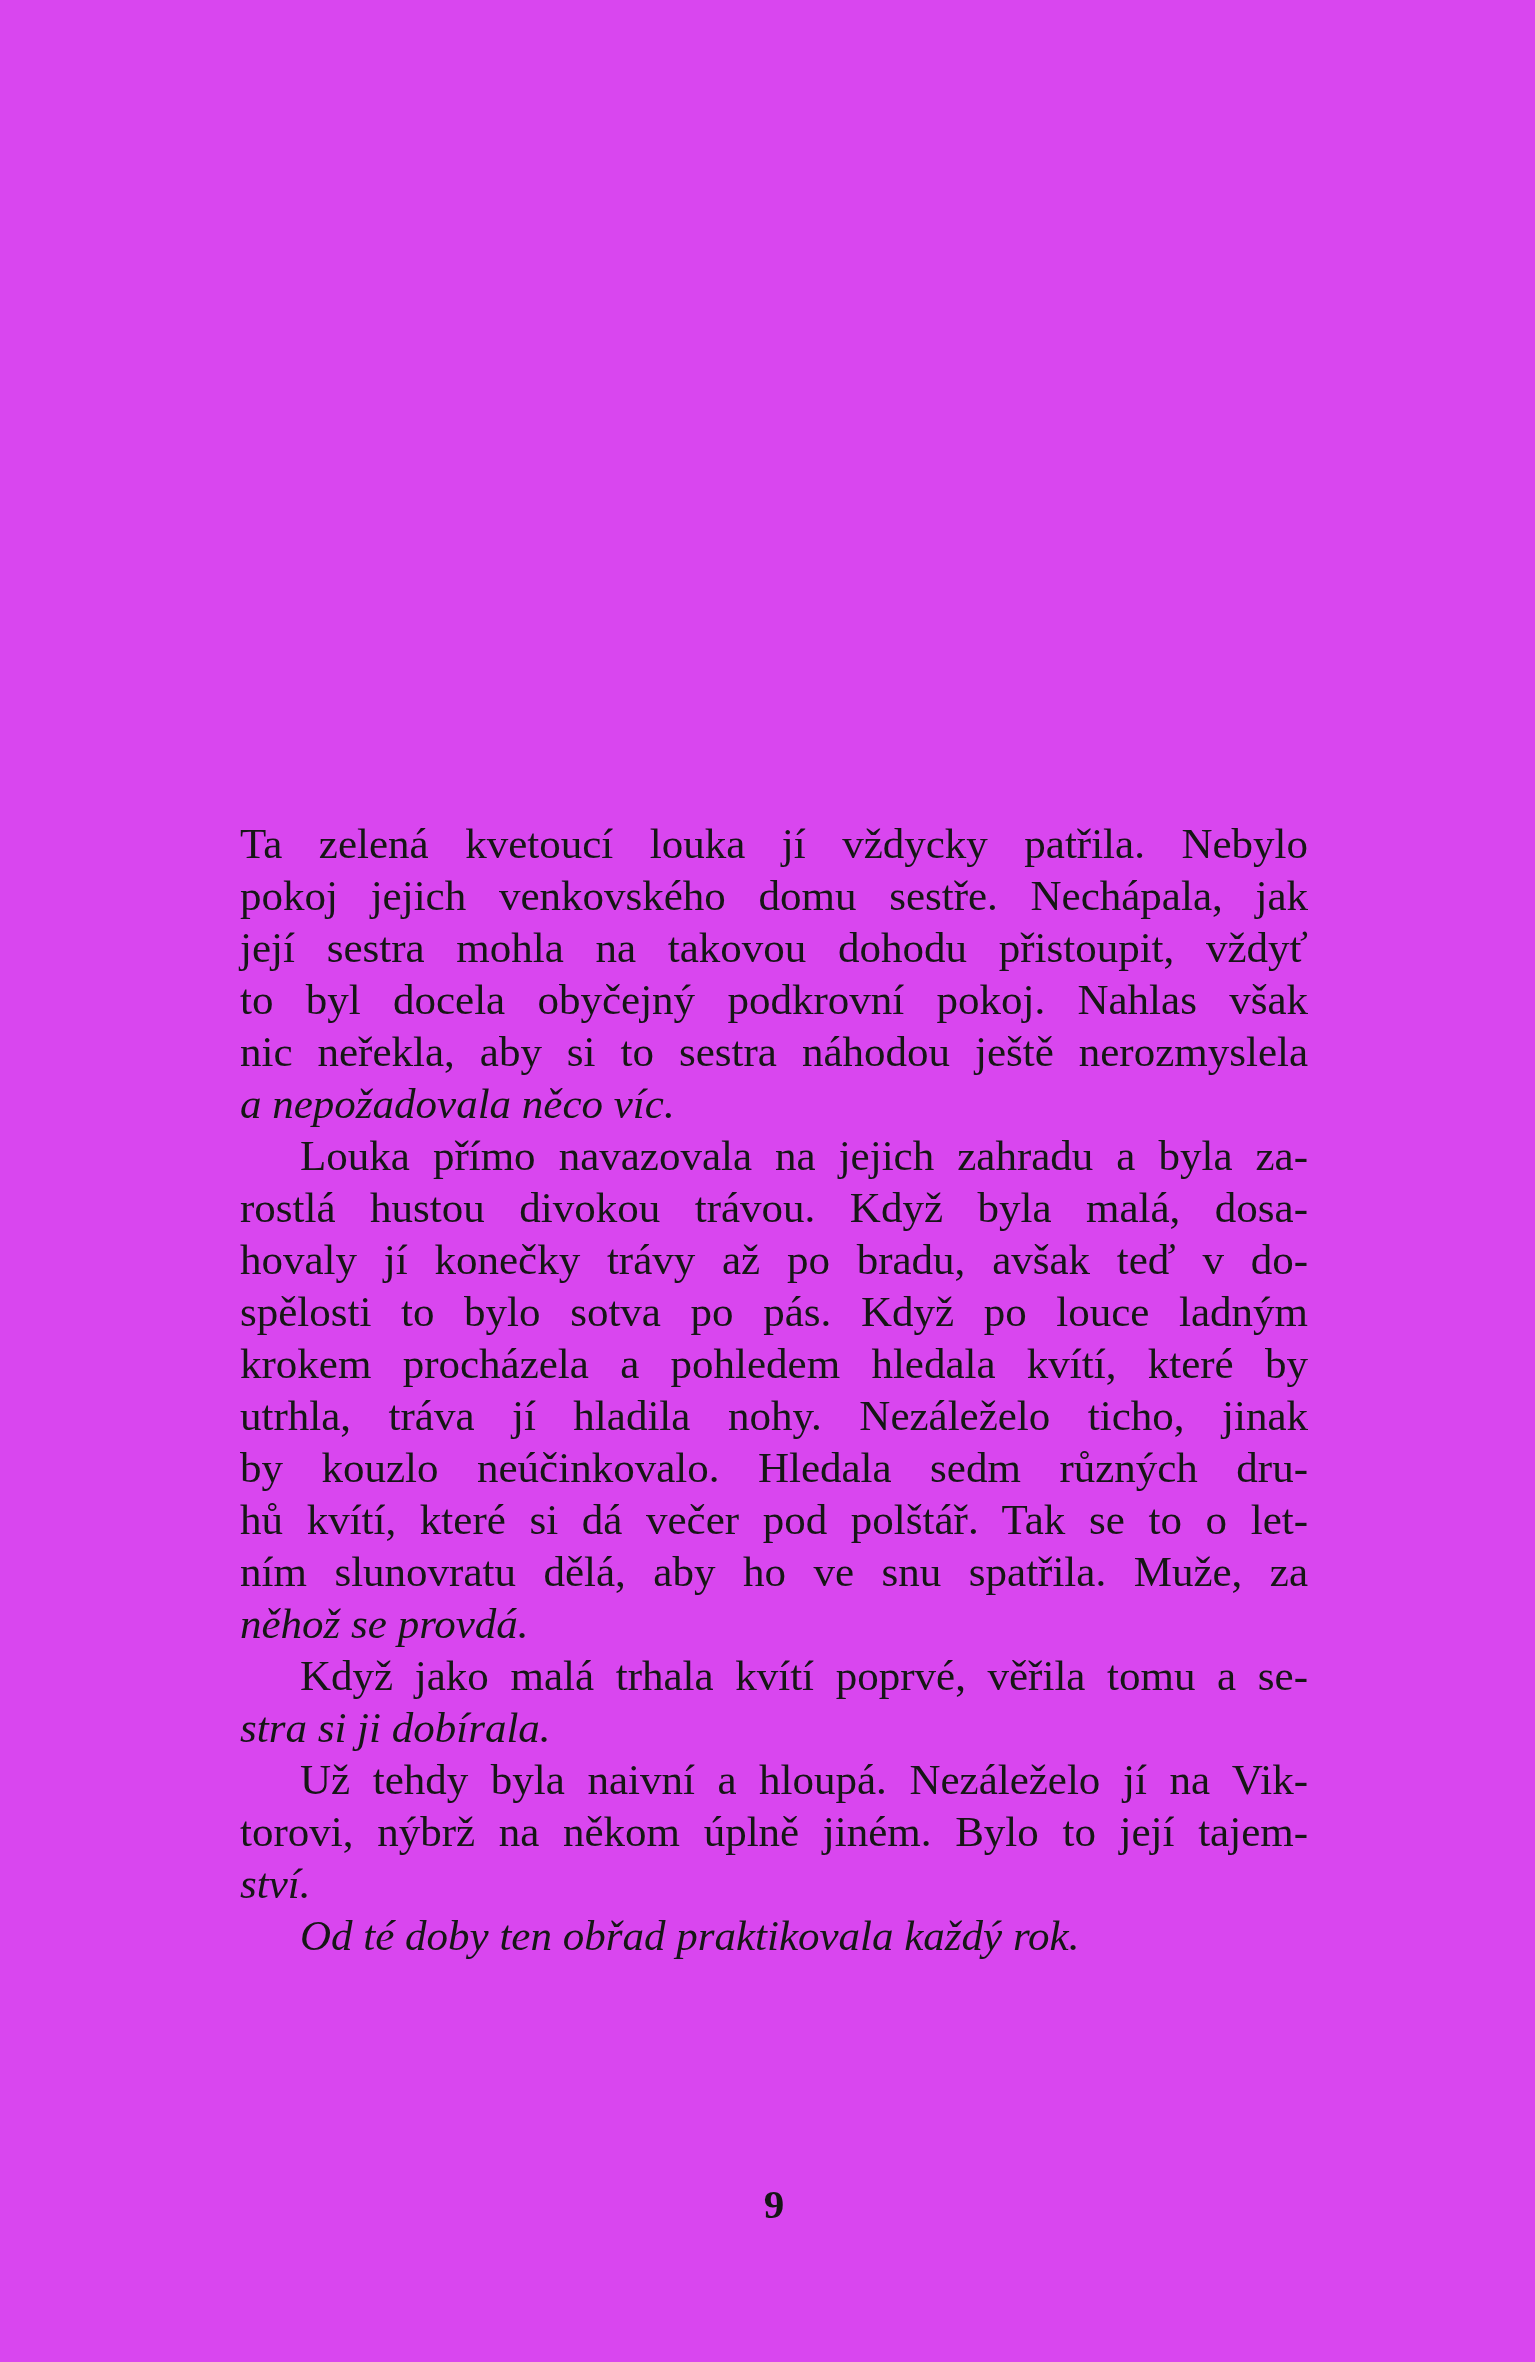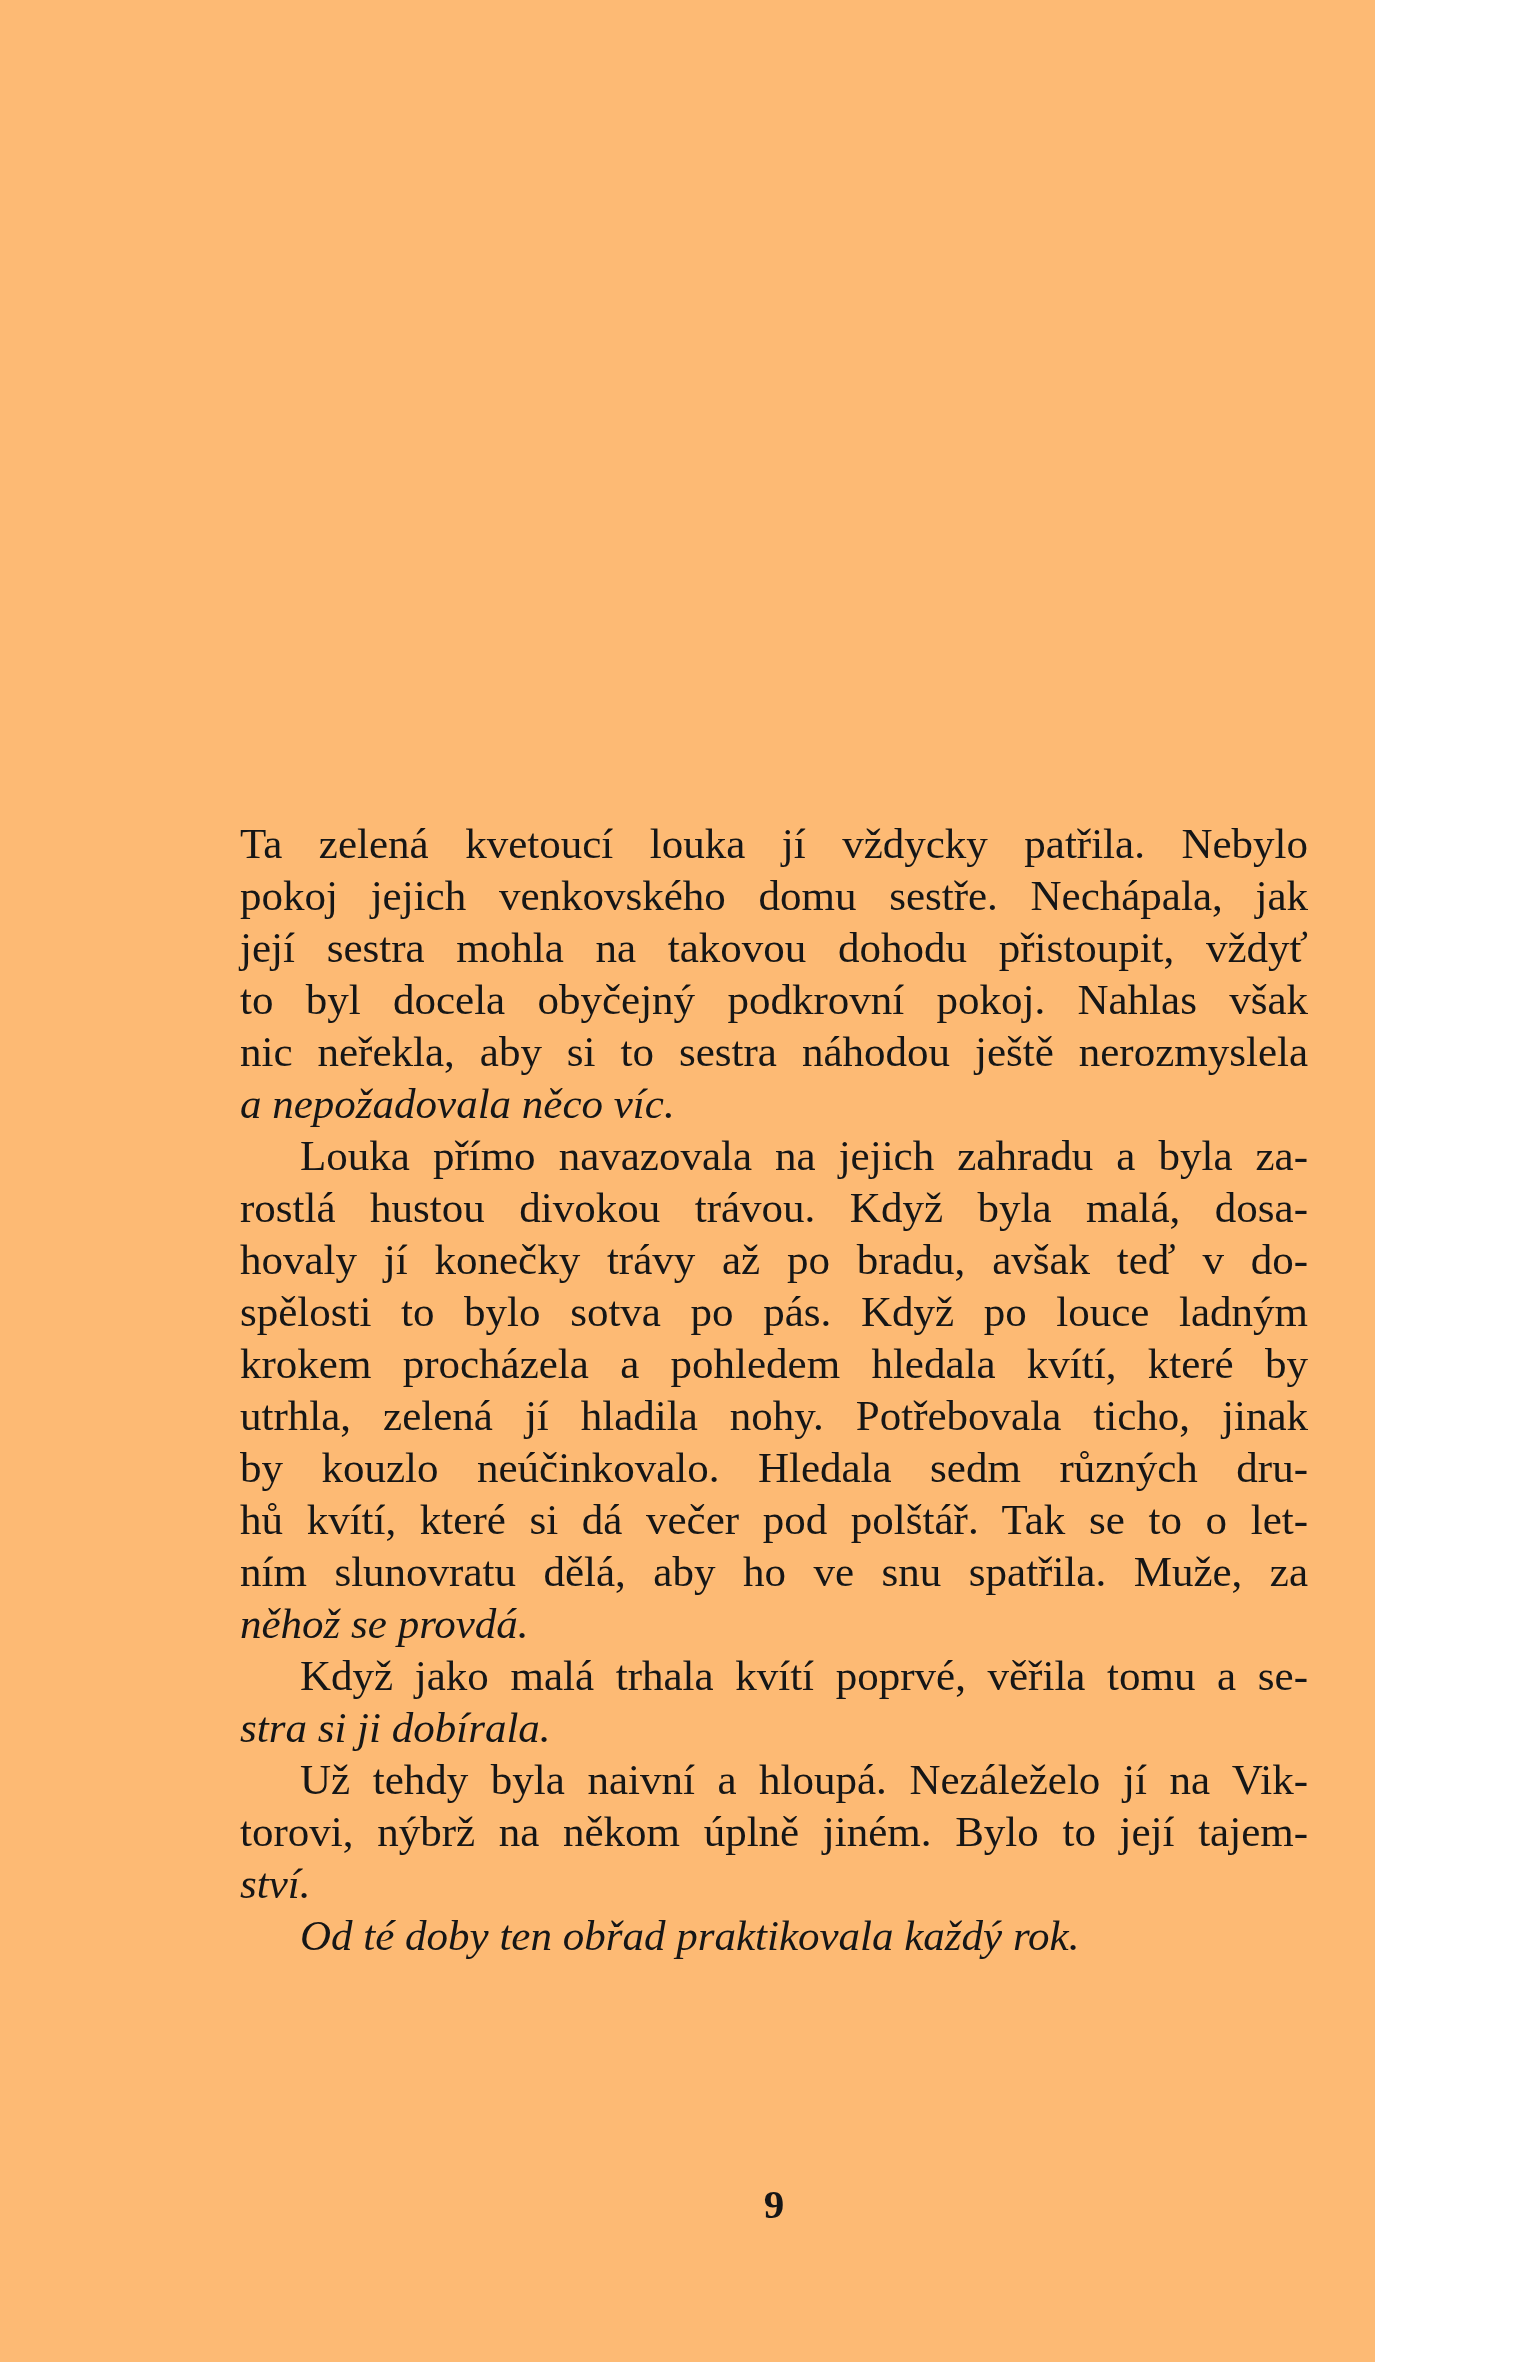--- a/index.html
+++ b/index.html
@@ -9,23 +9,23 @@
   }
   body {
     width: 1535px;
     height: 2362px;
     overflow: hidden;
     font-family: "Liberation Serif", serif;
     color: #161616;
   }
   .page {
     position: relative;
-    width: 1375px;
+    width: 1535px;
     height: 2362px;
-    background: #fdba74;
+    background: #d946ef;
   }
   .text-block {
     position: absolute;
     left: 240px;
     top: 818px;
     width: 1068px;
     font-size: 43px;
     line-height: 52px;
   }
   .paragraph {
@@ -68,21 +68,21 @@
         <div class="line">to byl docela obyčejný podkrovní pokoj. Nahlas však</div>
         <div class="line">nic neřekla, aby si to sestra náhodou ještě nerozmyslela</div>
         <div class="line last">a nepožadovala něco víc.</div>
       </div>
       <div class="paragraph">
         <div class="line indent">Louka přímo navazovala na jejich zahradu a byla za-</div>
         <div class="line">rostlá hustou divokou trávou. Když byla malá, dosa-</div>
         <div class="line">hovaly jí konečky trávy až po bradu, avšak teď v do-</div>
         <div class="line">spělosti to bylo sotva po pás. Když po louce ladným</div>
         <div class="line">krokem procházela a pohledem hledala kvítí, které by</div>
-        <div class="line">utrhla, zelená jí hladila nohy. Potřebovala ticho, jinak</div>
+        <div class="line">utrhla, tráva jí hladila nohy. Nezáleželo ticho, jinak</div>
         <div class="line">by kouzlo neúčinkovalo. Hledala sedm různých dru-</div>
         <div class="line">hů kvítí, které si dá večer pod polštář. Tak se to o let-</div>
         <div class="line">ním slunovratu dělá, aby ho ve snu spatřila. Muže, za</div>
         <div class="line last">něhož se provdá.</div>
       </div>
       <div class="paragraph">
         <div class="line indent">Když jako malá trhala kvítí poprvé, věřila tomu a se-</div>
         <div class="line last">stra si ji dobírala.</div>
       </div>
       <div class="paragraph">

